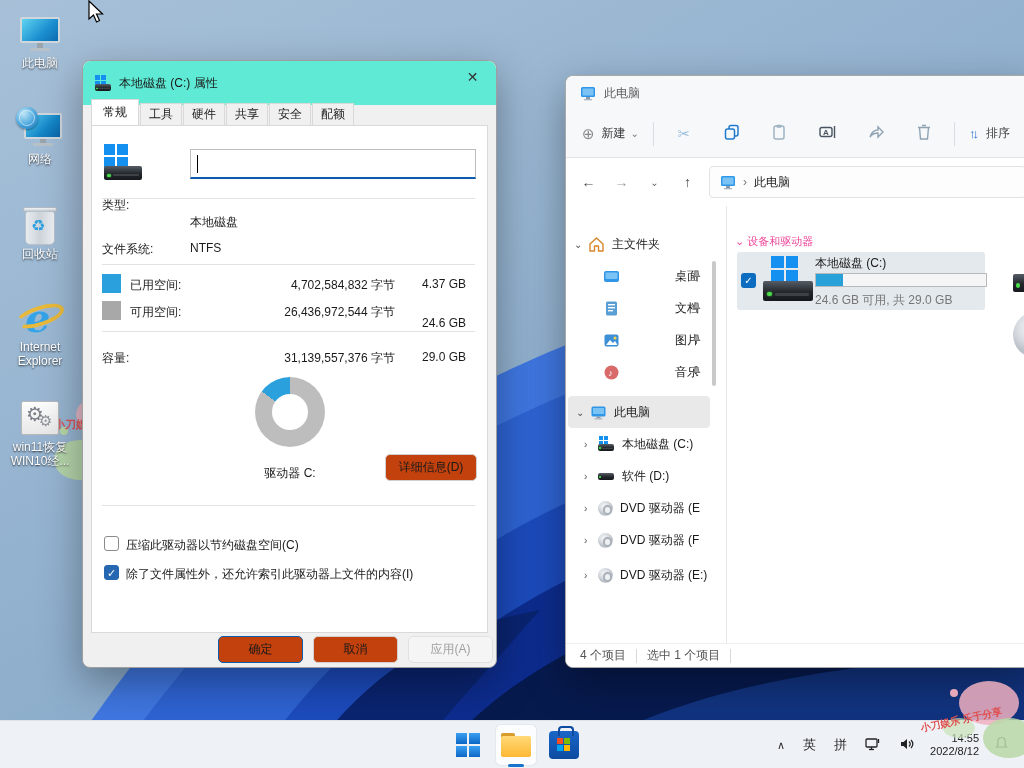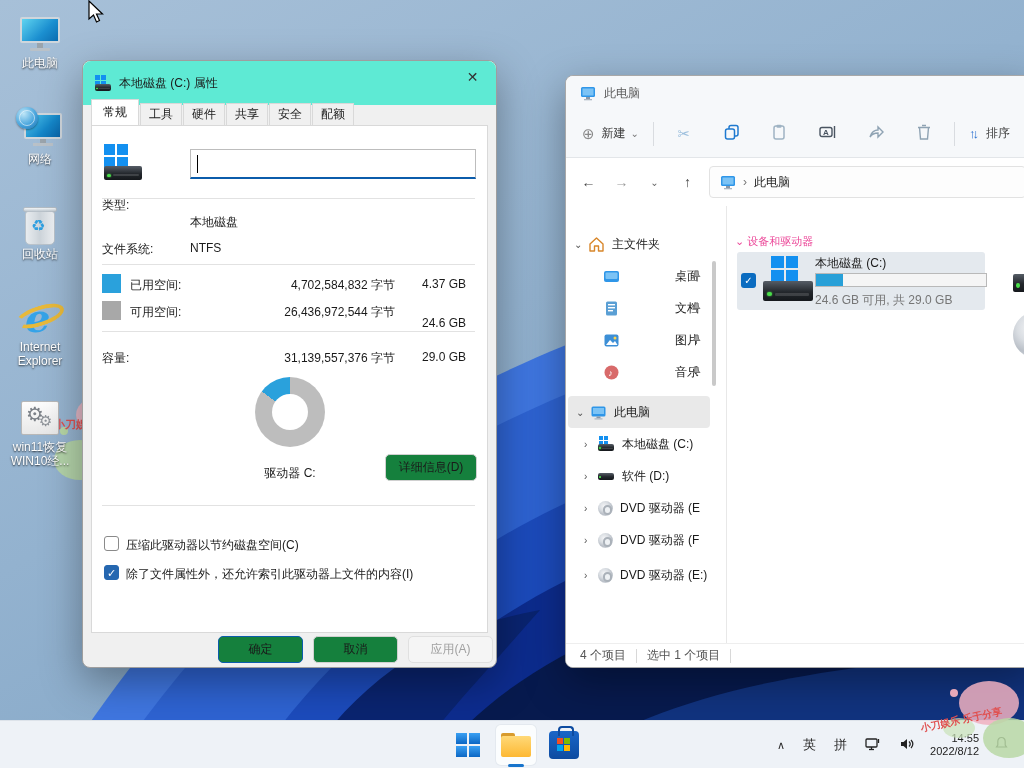--- a/index.html
+++ b/index.html
@@ -62,21 +62,21 @@
   .sep { position:absolute; height:1px; background:#e2e2e2; left:10px; right:12px; }
   #dlg .row-lbl { position:absolute; left:10px; }
   #dlg .row-val { position:absolute; left:98px; }
   .legend { position:absolute; left:10px; width:19px; height:19px; }
   .num-bytes { position:absolute; right:92px; }
   .num-gb { position:absolute; right:21px; text-align:left; }
   #dlg .label-input { position:absolute; left:98px; right:11px; top:23px; height:30px; background:#fff; border:1px solid #bdbdbd; border-bottom:2px solid #0b5cab; }
   #dlg .label-input .caret { position:absolute; left:6px; top:5px; width:1px; height:18px; background:#000; }
   .donut { position:absolute; left:163px; top:251px; width:70px; height:70px; border-radius:50%; background:conic-gradient(from 306deg, #2aa1dc 0deg 54deg, #bdbdbd 54deg 360deg); }
   .donut::after { content:""; position:absolute; left:17px; top:17px; width:36px; height:36px; border-radius:50%; background:#fff; }
-  .btn { position:absolute; height:27px; background:#15803d; border:1px solid #d0d0d0; border-radius:5px; display:flex; align-items:center; justify-content:center; font-size:12px; }
+  .btn { position:absolute; height:27px; background:#c2410c; border:1px solid #d0d0d0; border-radius:5px; display:flex; align-items:center; justify-content:center; font-size:12px; }
   .btn.primary { border:1px solid #0b5cab; }
   .btn.disabled { color:#a0a0a0; background:#f5f5f5; border-color:#e0e0e0; }
   .cb { position:absolute; width:15px; height:15px; border:1px solid #8a8a8a; border-radius:3px; background:#fff; }
   .cb.checked { background:#2567b0; border-color:#2567b0; color:#fff; font-size:11px; line-height:14px; text-align:center; }
 
   
   #exp { left:565px; top:75px; width:470px; height:593px; background:#fff; border:1px solid #a8a8a8; border-radius:8px 0 0 8px; box-shadow:0 14px 40px rgba(0,0,0,.35); overflow:hidden; }
   #exp .titlebar { position:absolute; left:0; top:0; right:0; height:34px; background:#f6f8fa; display:flex; align-items:center; padding:0 14px; color:#444; }
   #exp .titlebar span { margin-left:8px; color:#5a5a5a; }
   #exp .toolbar { position:absolute; left:0; top:34px; right:0; height:48px; background:#f6f8fa; border-bottom:1px solid #e3e6e9; display:flex; align-items:center; }

